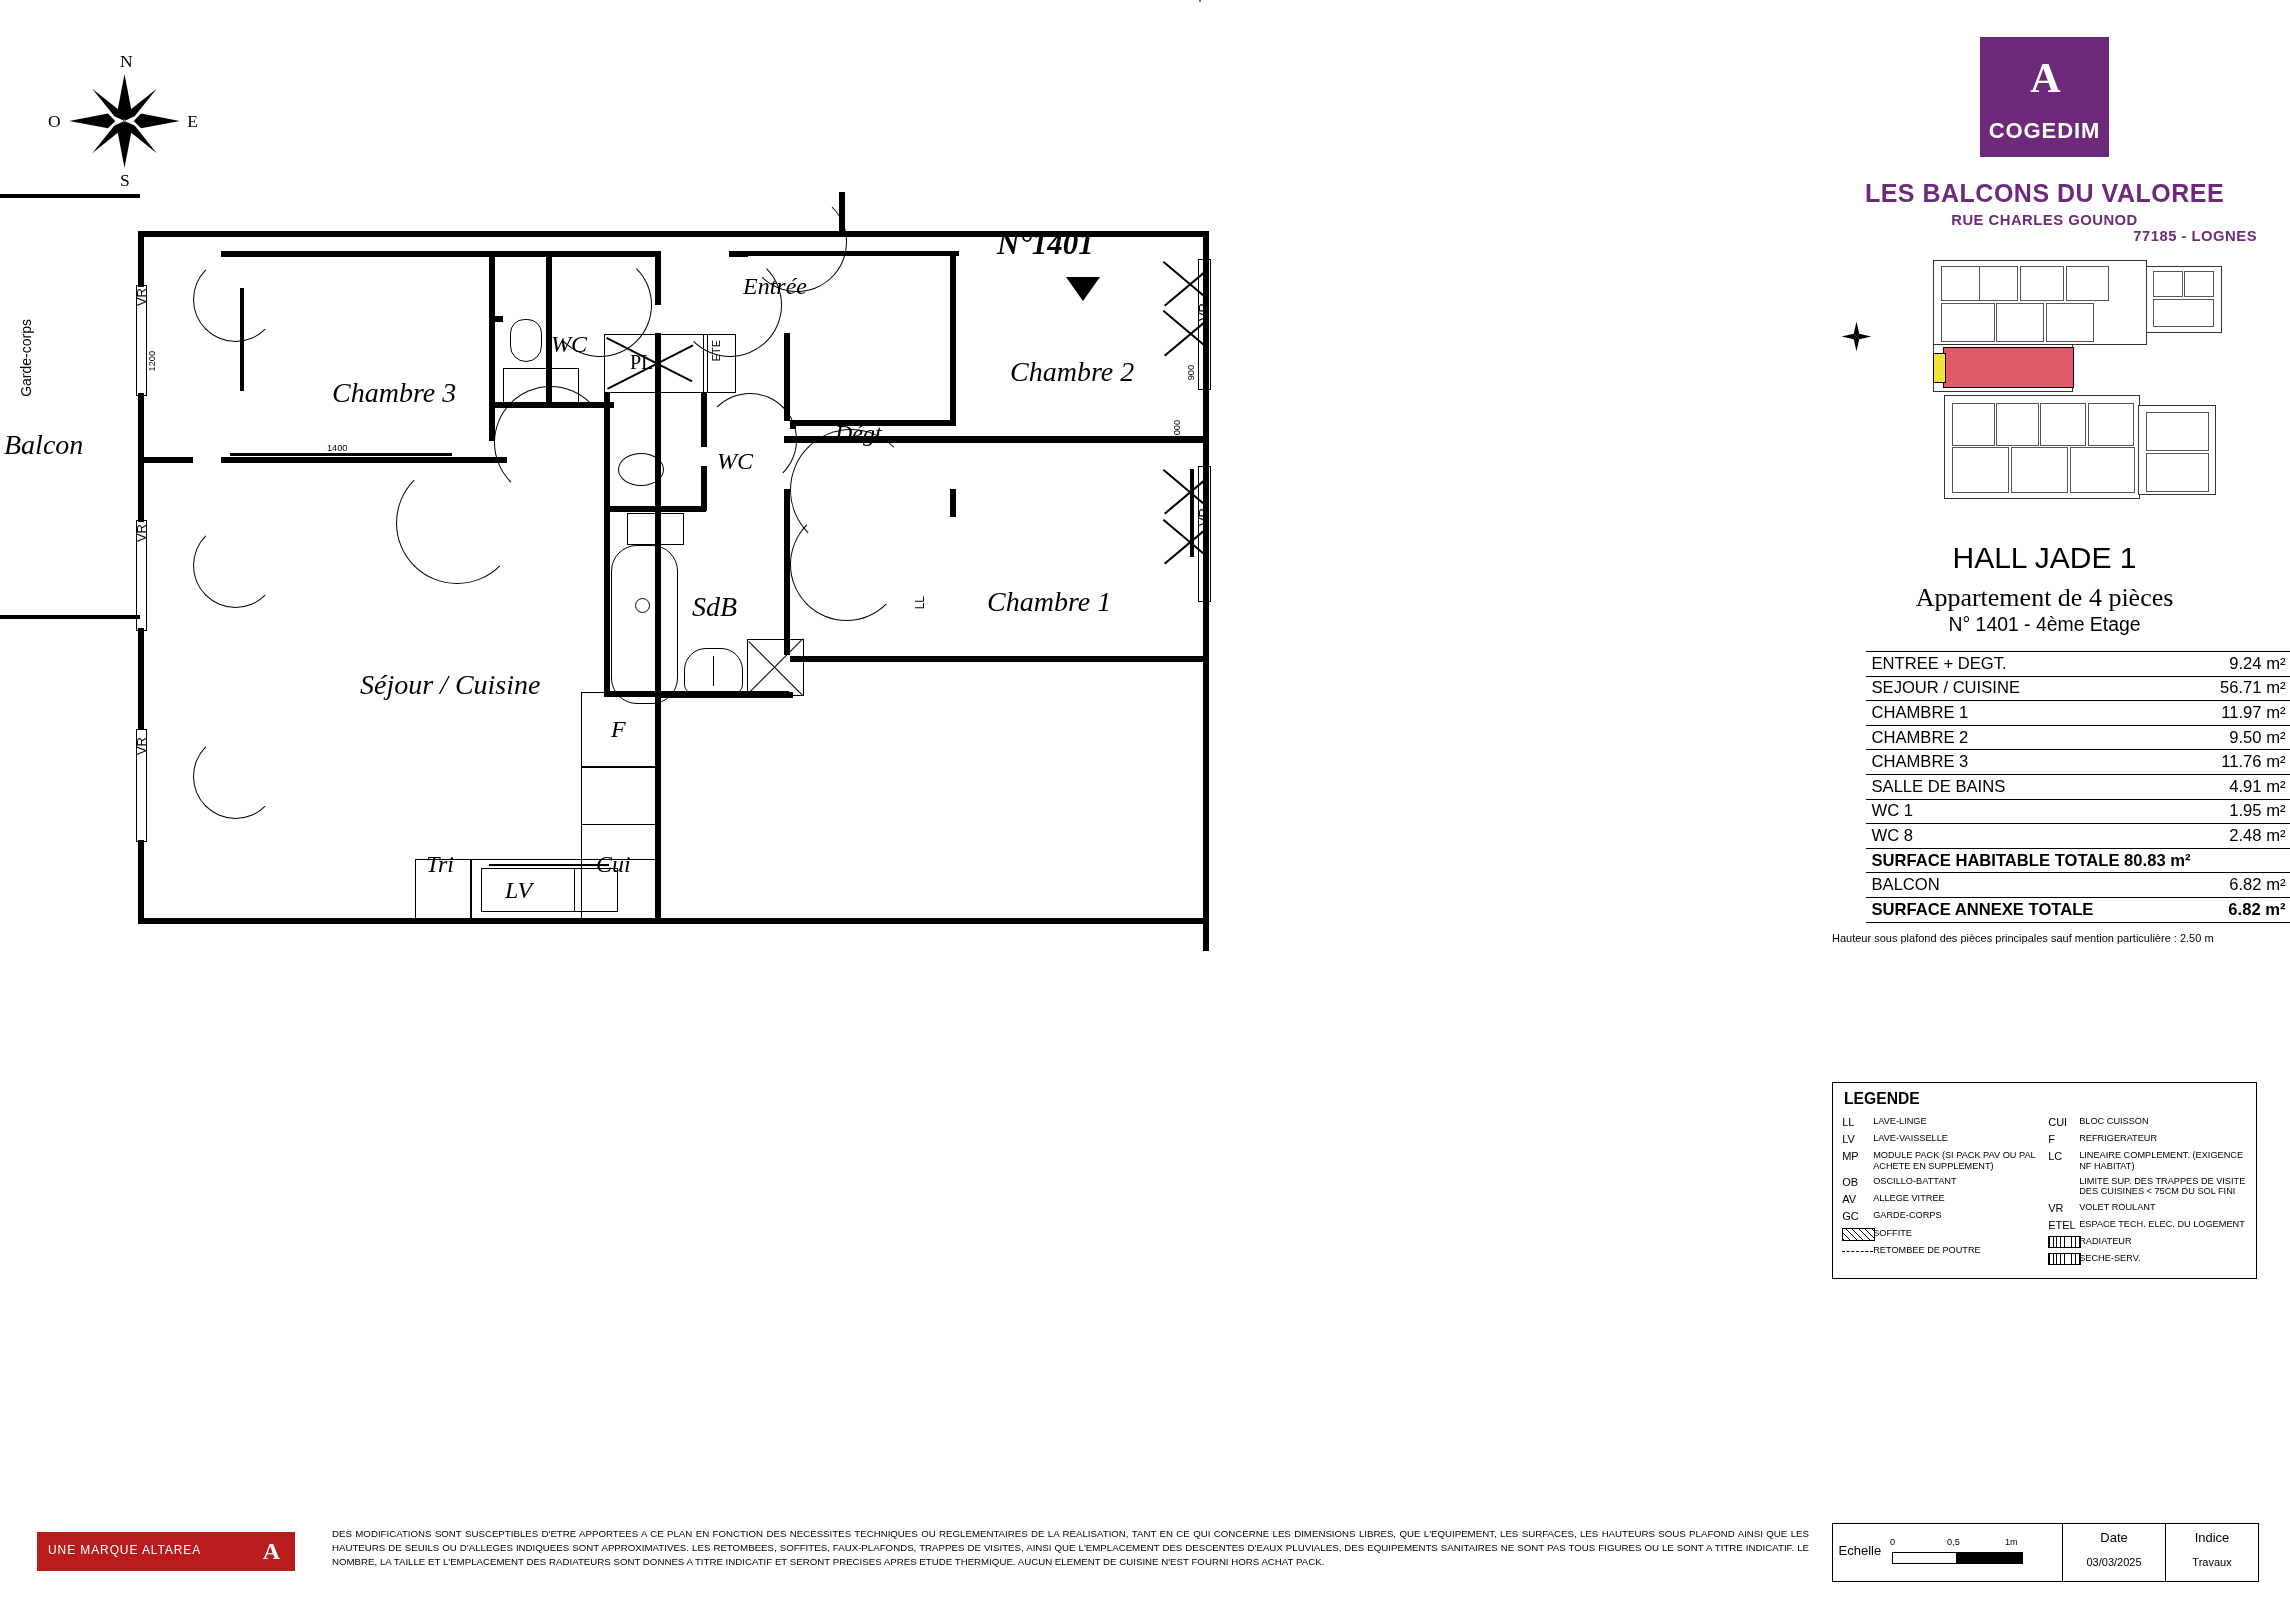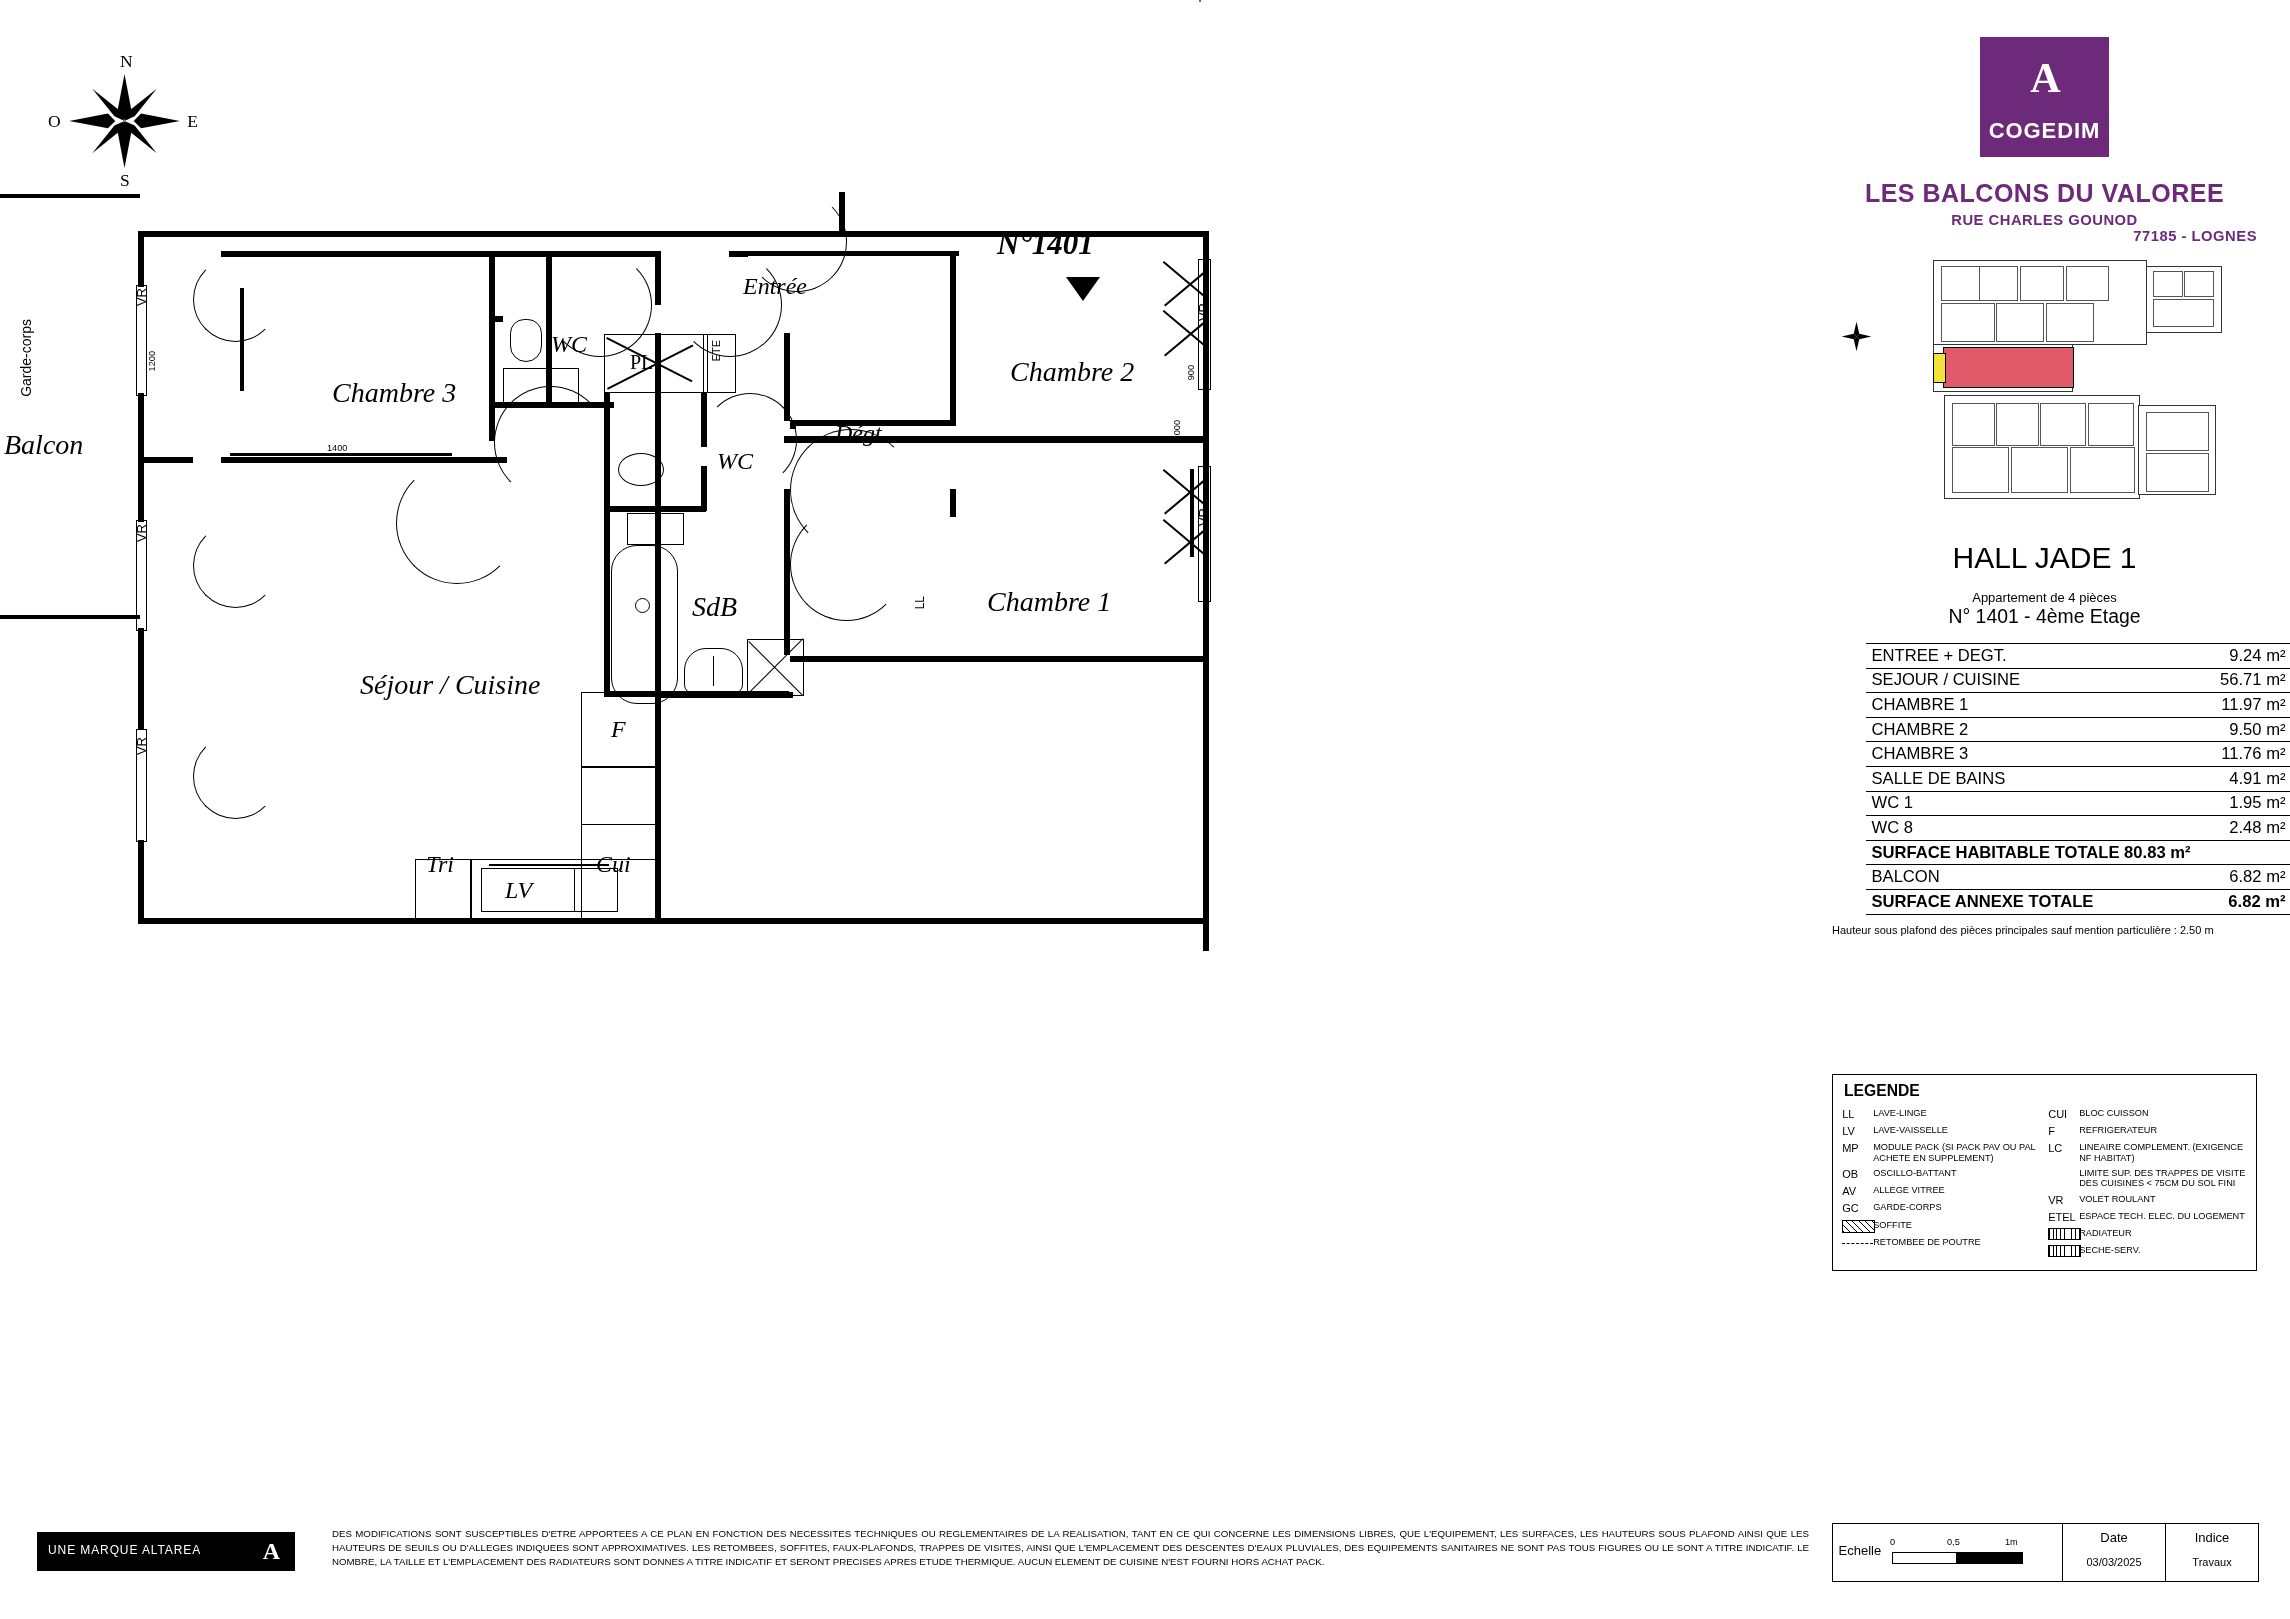--- a/index.html
+++ b/index.html
@@ -41,21 +41,21 @@
 
   #keyplan{position:relative;height:268px;margin-top:13px;}
   #keyplan .kp-compass{position:absolute;left:5.5px;top:61px;width:37px;height:37px;}
   #kp-img{position:absolute;left:92px;top:0;width:305px;height:268px;}
   .kp-block{position:absolute;border:0.9px solid #333;background:#fff;}
   .kp-cell{position:absolute;border:0.9px solid #555;}
   .kp-hl{position:absolute;background:#e05a6a;border:0.9px solid #000;}
   .kp-hl2{position:absolute;background:#f2e23a;border:0.9px solid #000;}
 
   #hall-title{text-align:center;font-size:30px;margin-top:16.6px;}
-  #appt-line{text-align:center;font-size:13px;margin-top:15px;}
+  #appt-line{text-align:center;font-size:26px;margin-top:8px;font-family:Liberation Serif, serif;}
   #num-line{text-align:center;font-size:19.4px;}
 
   #surfaces{margin-top:14.8px;width:100%;border-collapse:collapse;font-size:16.6px;margin-left:34px;}
   #surfaces td{padding:1.8px 5.5px;border-bottom:0.9px solid #000;}
   #surfaces tr:first-child td{border-top:0.9px solid #000;}
   #surfaces td.val{text-align:right;}
   #surfaces tr.bold td{font-weight:bold;}
 
   #height-note{font-size:11px;margin-top:9.2px;}
 
@@ -64,21 +64,21 @@
   .lg-cols{display:flex;gap:7.4px;}
   .lg-col{width:50%;}
   .lg-row{display:flex;margin-bottom:4.6px;font-size:9.2px;line-height:1.15;}
   .lg-code{width:31px;flex:0 0 31px;font-size:11px;}
   .lg-txt{flex:1;}
   .hatch{width:31px;height:11px;background:repeating-linear-gradient(45deg,#000 0 0.9px,#fff 0.9px 4.6px);border:0.9px solid #000;}
   .dash{width:31px;border-top:0.9px dashed #000;margin-top:5.5px;}
   .rad{width:31px;height:10px;border:0.9px solid #000;background:repeating-linear-gradient(90deg,#000 0 0.9px,#fff 0.9px 3.7px);}
 
   
-  #bottom-left-logo{position:absolute;left:37px;top:1532px;width:258px;height:39px;background:#000000;}
+  #bottom-left-logo{position:absolute;left:37px;top:1532px;width:258px;height:39px;background:#b91c1c;}
   #bll-txt{position:absolute;left:11px;top:11px;color:#fff;font-size:12px;letter-spacing:0.9px;}
   #bll-mark{position:absolute;right:14.8px;top:5.5px;color:#fff;font-size:24px;font-weight:bold;font-family:"Liberation Serif",serif;}
   #disclaimer{position:absolute;left:332px;top:1527px;width:1477px;font-size:9.7px;line-height:1.42;text-align:justify;}
 
   #scalebox{position:absolute;left:1832px;top:1523px;width:425px;height:57px;border:0.9px solid #000;display:flex;}
   .sb-cell{border-right:0.9px solid #000;position:relative;}
   .sb-lbl{font-size:13px;position:absolute;left:5.5px;top:19.4px;}
   .scale-graphic{position:absolute;left:57px;top:14.8px;width:138px;height:29.5px;}
   .sg-bar{position:absolute;top:13px;height:10px;border:0.9px solid #000;}
   .sg-num{position:absolute;top:-1.8px;font-size:9.2px;}

